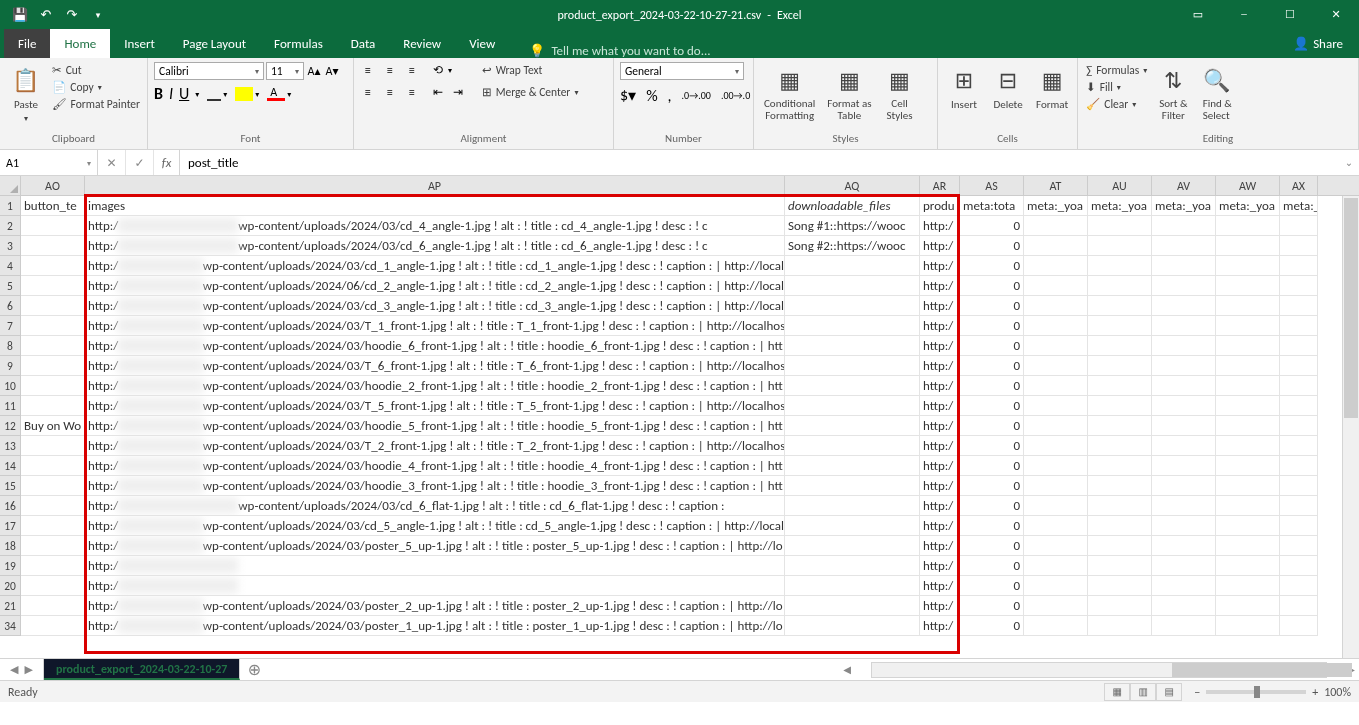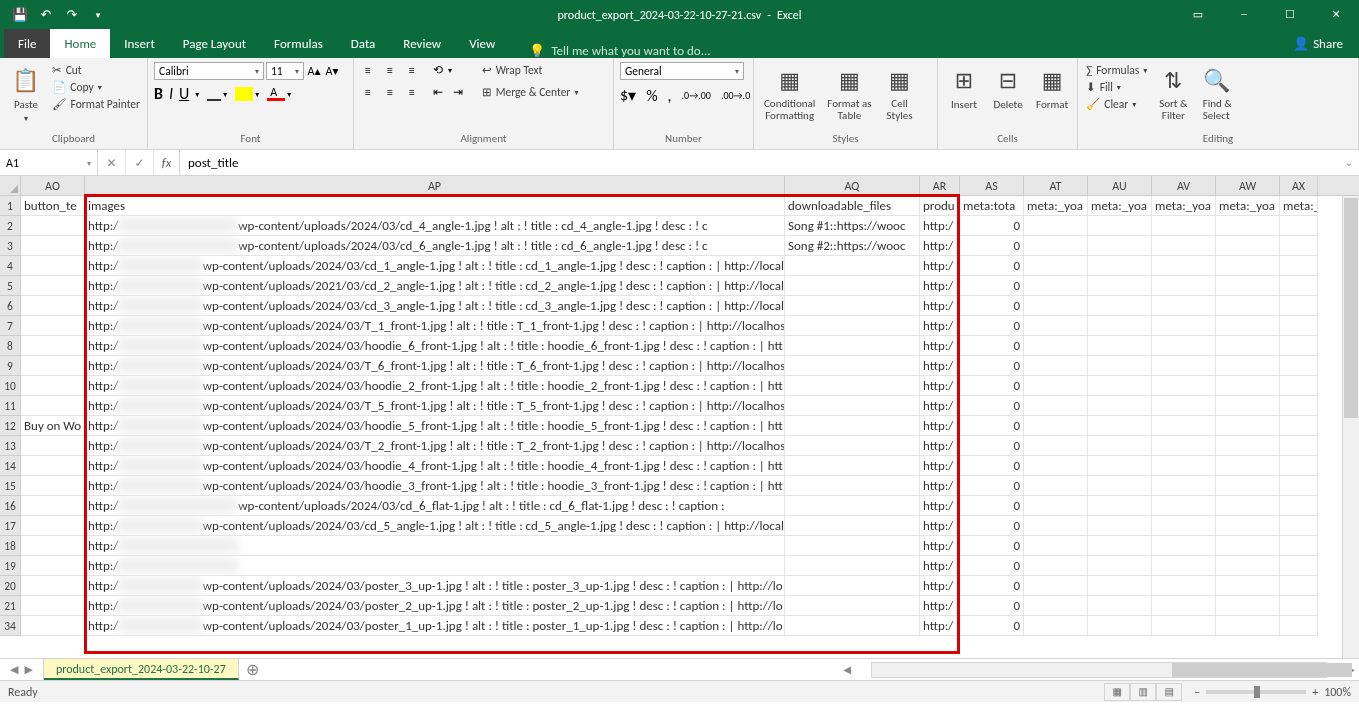--- a/index.html
+++ b/index.html
@@ -58,21 +58,21 @@
 .row { display: flex; height: 20px; }
 .rowhead { width: 21px; background: #e6e6e6; border-right: 1px solid #ccc; border-bottom: 1px solid #ccc; display: flex; align-items: center; justify-content: center; font-size: 11.5px; color: #444; }
 .cell { border-right: 1px solid #e4e4e4; border-bottom: 1px solid #e4e4e4; font-size: 13px; color: #333; padding: 0 3px; overflow: hidden; white-space: nowrap; display: flex; align-items: center; font-family: Calibri, sans-serif; }
 .cell.num { justify-content: flex-end; }
 .redbox { position: absolute; border: 3px solid #d90000; pointer-events: none; }
 .blur { filter: blur(4px); background: #eee; color: transparent !important; }
 
 
 .sheetbar { height: 22px; background: #fff; border-top: 1px solid #d4d4d4; display: flex; align-items: stretch; }
 .sheet-nav { display: flex; align-items: center; gap: 6px; padding: 0 10px; color: #888; font-size: 11px; border-right: 1px solid #d4d4d4; }
-.sheet-tab { padding: 0 12px; display: flex; align-items: center; font-size: 12px; border-right: 1px solid #d4d4d4; border-bottom: 2px solid #217346; color: #217346; background: #fef9c3; }
+.sheet-tab { padding: 0 12px; display: flex; align-items: center; font-size: 12px; border-right: 1px solid #d4d4d4; border-bottom: 2px solid #217346; color: #217346; background: #0f172a; font-weight: bold; }
 .sheet-add { width: 28px; display: flex; align-items: center; justify-content: center; color: #888; }
 .hscroll { margin-left: auto; display: flex; align-items: center; width: 520px; }
 .hscroll-track { flex: 1; height: 16px; background: #f0f0f0; border: 1px solid #d4d4d4; position: relative; margin: 0 16px; }
 .hscroll-thumb { position: absolute; height: 100%; background: #cdcdcd; }
 .hscroll-arr { width: 16px; text-align: center; color: #888; font-size: 10px; }
 
 
 .statusbar { height: 22px; background: #f3f3f3; border-top: 1px solid #d4d4d4; display: flex; align-items: center; font-size: 12px; color: #555; padding: 0 8px; }
 .view-btns { margin-left: auto; display: flex; gap: 0; }
 .vb { width: 26px; height: 18px; border: 1px solid #d4d4d4; display: flex; align-items: center; justify-content: center; font-size: 10px; color: #666; }
@@ -343,21 +343,21 @@
       <div class="colhead" style="width: 64px;">AU</div>
       <div class="colhead" style="width: 64px;">AV</div>
       <div class="colhead" style="width: 64px;">AW</div>
       <div class="colhead" style="width: 38px;">AX</div>
     </div>
   <div class="rows" id="rows">
       <div class="row">
         <div class="rowhead">1</div>
         <div class="cell" style="width: 64px;">button_te</div>
         <div class="cell" style="width: 700px;">images</div>
-        <div class="cell" style="width: 135px;">downloadable_files</div>
+        <div class="cell" style="width: 135px; font-style: italic;">downloadable_files</div>
         <div class="cell" style="width: 40px;">produ</div>
         <div class="cell" style="width: 64px;">meta:tota</div>
         <div class="cell" style="width: 64px;">meta:_yoa</div>
         <div class="cell" style="width: 64px;">meta:_yoa</div>
         <div class="cell" style="width: 64px;">meta:_yoa</div>
         <div class="cell" style="width: 64px;">meta:_yoa</div>
         <div class="cell" style="width: 38px;">meta:_yo</div>
       </div>
       <div class="row">
         <div class="rowhead">2</div>
@@ -409,21 +409,21 @@
         <div class="cell" style="width: 64px;"></div>
         <div class="cell" style="width: 64px;"></div>
         <div class="cell" style="width: 38px;"></div>
       </div>
       <div class="row">
         <div class="rowhead">5</div>
         <div class="cell" style="width: 64px;"></div>
         <div class="cell" style="width: 700px;">
           <span>http:/</span>
           <span class="blur" style="width: 120px; display: inline-block;">xxxxxxxxxxxxxxx</span>
-          <span>wp-content/uploads/2021/03/cd_2_angle-1.jpg ! alt :  ! title : cd_2_angle-1.jpg ! desc :  ! caption :  | http://local</span>
+          <span>wp-content/uploads/2024/06/cd_2_angle-1.jpg ! alt :  ! title : cd_2_angle-1.jpg ! desc :  ! caption :  | http://local</span>
         </div>
         <div class="cell" style="width: 135px;"></div>
         <div class="cell" style="width: 40px;">http:/</div>
         <div class="cell num" style="width: 64px;">0</div>
         <div class="cell" style="width: 64px;"></div>
         <div class="cell" style="width: 64px;"></div>
         <div class="cell" style="width: 64px;"></div>
         <div class="cell" style="width: 64px;"></div>
         <div class="cell" style="width: 38px;"></div>
       </div>
@@ -630,20 +630,21 @@
         <div class="cell" style="width: 64px;"></div>
         <div class="cell" style="width: 64px;"></div>
         <div class="cell" style="width: 38px;"></div>
       </div>
       <div class="row">
         <div class="rowhead">18</div>
         <div class="cell" style="width: 64px;"></div>
         <div class="cell" style="width: 700px;">
           <span>http:/</span>
           <span class="blur" style="width: 120px; display: inline-block;">xxxxxxxxxxxxxxx</span>
+          <span>wp-content/uploads/2024/03/poster_5_up-1.jpg ! alt :  ! title : poster_5_up-1.jpg ! desc :  ! caption :  | http://lo</span>
         </div>
         <div class="cell" style="width: 135px;"></div>
         <div class="cell" style="width: 40px;">http:/</div>
         <div class="cell num" style="width: 64px;">0</div>
         <div class="cell" style="width: 64px;"></div>
         <div class="cell" style="width: 64px;"></div>
         <div class="cell" style="width: 64px;"></div>
         <div class="cell" style="width: 64px;"></div>
         <div class="cell" style="width: 38px;"></div>
       </div>
@@ -662,21 +663,20 @@
         <div class="cell" style="width: 64px;"></div>
         <div class="cell" style="width: 64px;"></div>
         <div class="cell" style="width: 38px;"></div>
       </div>
       <div class="row">
         <div class="rowhead">20</div>
         <div class="cell" style="width: 64px;"></div>
         <div class="cell" style="width: 700px;">
           <span>http:/</span>
           <span class="blur" style="width: 120px; display: inline-block;">xxxxxxxxxxxxxxx</span>
-          <span>wp-content/uploads/2024/03/poster_3_up-1.jpg ! alt :  ! title : poster_3_up-1.jpg ! desc :  ! caption :  | http://lo</span>
         </div>
         <div class="cell" style="width: 135px;"></div>
         <div class="cell" style="width: 40px;">http:/</div>
         <div class="cell num" style="width: 64px;">0</div>
         <div class="cell" style="width: 64px;"></div>
         <div class="cell" style="width: 64px;"></div>
         <div class="cell" style="width: 64px;"></div>
         <div class="cell" style="width: 64px;"></div>
         <div class="cell" style="width: 38px;"></div>
       </div>

